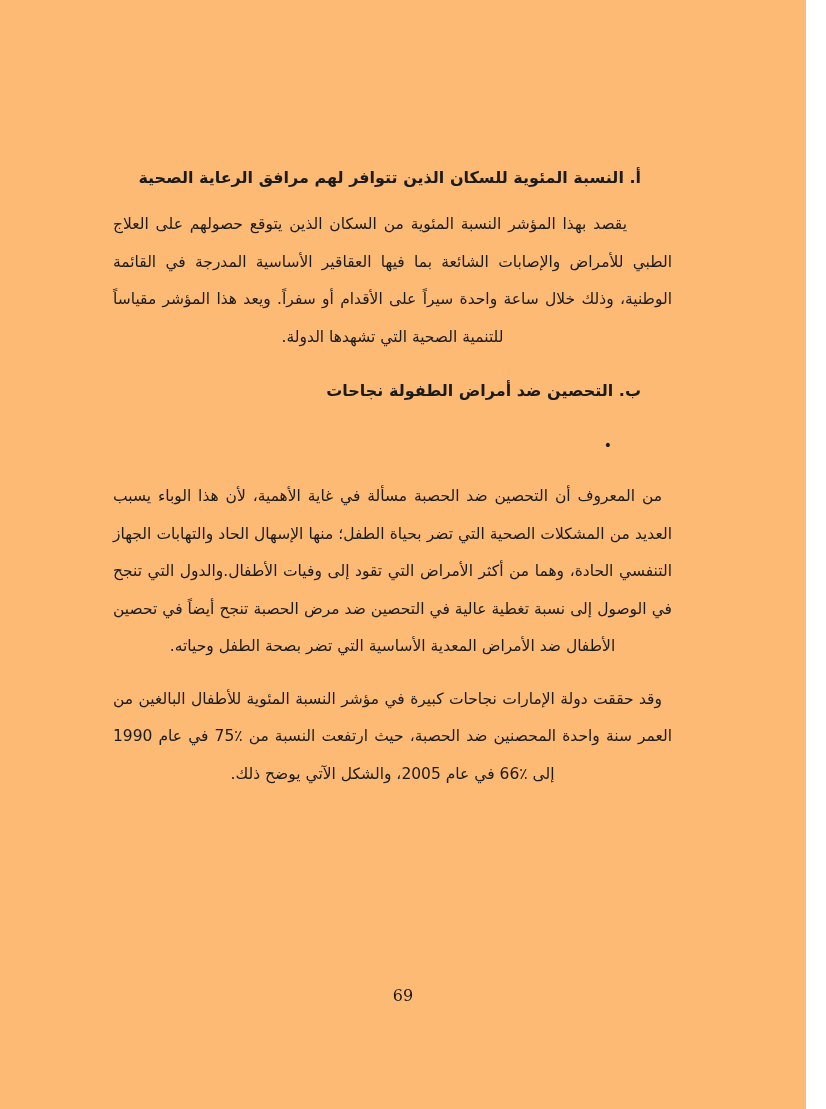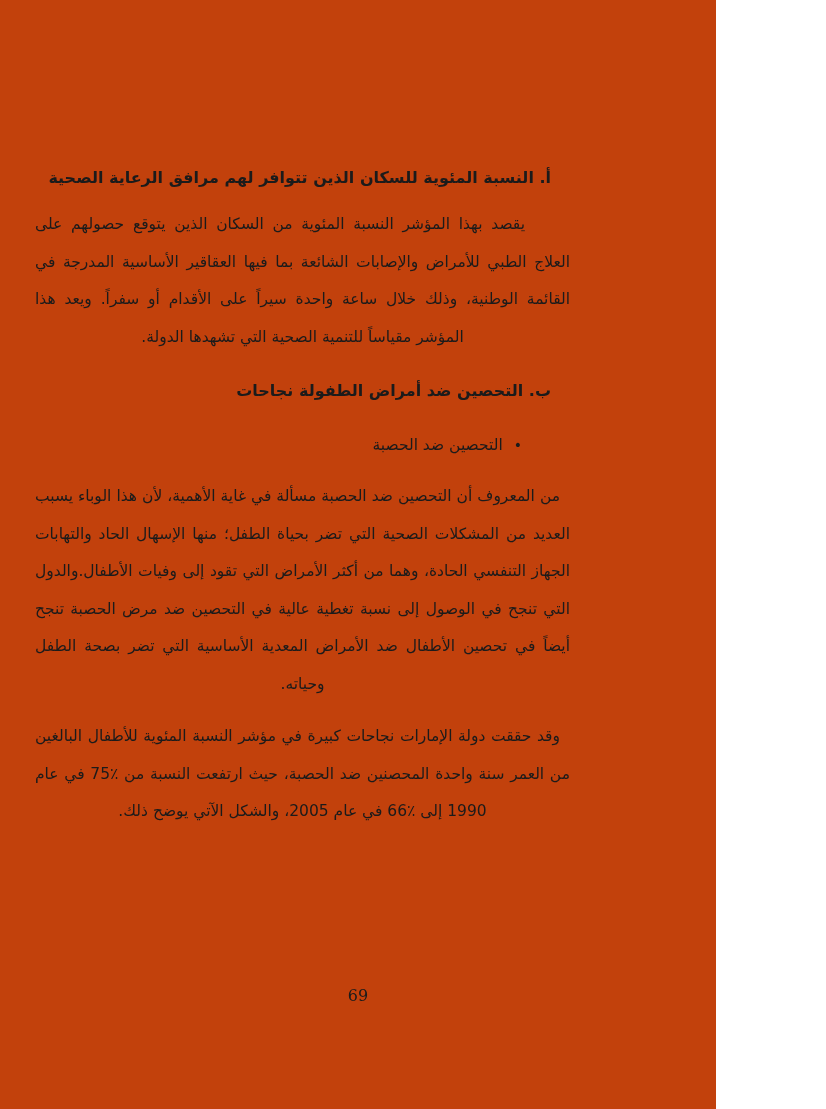--- a/index.html
+++ b/index.html
@@ -2,23 +2,23 @@
 <html lang="ar"><head>
 <meta charset="utf-8">
 <style>
   html, body {
     margin: 0;
     padding: 0;
     background: #ffffff;
   }
   .page {
     position: relative;
-    width: 716px;
+    width: 806px;
     height: 1109px;
-    background: #c2410c;
+    background: #fdba74;
     color: #1b1b1b;
     font-family: "DejaVu Sans", sans-serif;
     overflow: hidden;
   }
   .content {
     position: absolute;
     top: 163px;
     right: 134px;
     width: 559px;
     direction: rtl;
@@ -32,21 +32,21 @@
     margin: 0 0 13px 0;
   }
   .heading-b {
     margin-bottom: 24px;
   }
   .para {
     font-size: 15.5px;
     line-height: 37.5px;
     text-align: justify;
     text-align-last: center;
-    margin: 12px;
+    margin: 0;
   }
   .para-1 { text-indent: 45px; margin-bottom: 20px; }
   .para-2 { text-indent: 45px; margin-bottom: 23px; }
   .para-3 { text-indent: 10px; margin-bottom: 15px; }
   .para-4 { text-indent: 10px; }
   .bullet-row {
     display: flex;
     align-items: center;
     gap: 11px;
     padding-right: 60px;
@@ -78,21 +78,20 @@
 
     <h2 class="heading heading-a">أ. النسبة المئوية للسكان الذين تتوافر لهم مرافق الرعاية الصحية</h2>
 
     <p class="para para-1">يقصد بهذا المؤشر النسبة المئوية من السكان الذين يتوقع حصولهم على العلاج الطبي للأمراض والإصابات الشائعة بما فيها العقاقير الأساسية المدرجة في القائمة الوطنية، وذلك خلال ساعة واحدة سيراً على الأقدام أو سفراً. ويعد هذا المؤشر مقياساً للتنمية الصحية التي تشهدها الدولة.</p>
 
 
     <h2 class="heading heading-b">ب. التحصين ضد أمراض الطفولة نجاحات</h2>
 
     <div class="bullet-row">
       <span class="bullet-dot">•</span>
-      <span class="bullet-text">التحصين ضد الحصبة</span>
     </div>
 
     <p class="para para-3">من المعروف أن التحصين ضد الحصبة مسألة في غاية الأهمية، لأن هذا الوباء يسبب العديد من المشكلات الصحية التي تضر بحياة الطفل؛ منها الإسهال الحاد والتهابات الجهاز التنفسي الحادة، وهما من أكثر الأمراض التي تقود إلى وفيات الأطفال.والدول التي تنجح في الوصول إلى نسبة تغطية عالية في التحصين ضد مرض الحصبة تنجح أيضاً في تحصين الأطفال ضد الأمراض المعدية الأساسية التي تضر بصحة الطفل وحياته.</p>
 
     <p class="para para-4">وقد حققت دولة الإمارات نجاحات كبيرة في مؤشر النسبة المئوية للأطفال البالغين من العمر سنة واحدة المحصنين ضد الحصبة، حيث ارتفعت النسبة من ٪75 في عام 1990 إلى ٪66 في عام 2005، والشكل الآتي يوضح ذلك.</p>
 
   </div>
 
   <div class="page-number">69</div>
 </div>

